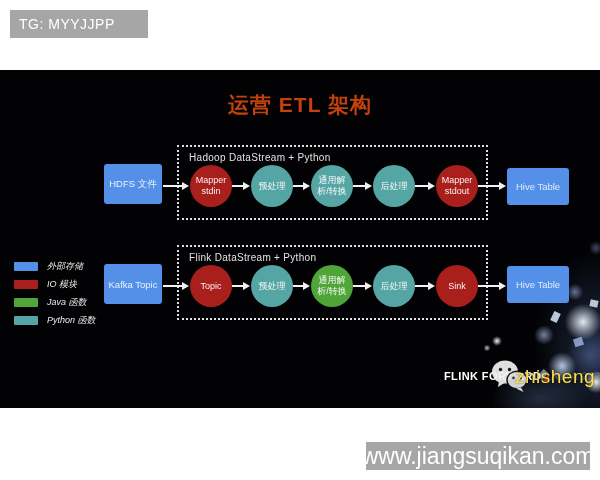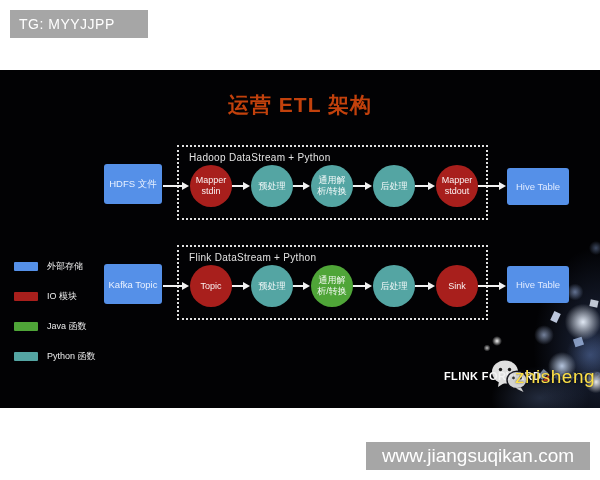--- a/index.html
+++ b/index.html
@@ -1,20 +1,20 @@
 <!DOCTYPE html>
 <html><head>
 <meta charset="utf-8">
 <style>
   html,body{margin:0;padding:0;background:#fff;}
   .page{position:relative;width:600px;height:480px;background:#ffffff;overflow:hidden;
         font-family:"Liberation Sans","DejaVu Sans",sans-serif;}
   .badge{position:absolute;background:#a6a6a6;color:#ffffff;display:flex;align-items:center;}
   .badge-top{left:10px;top:10px;width:138px;height:28px;font-size:14px;padding-left:9px;box-sizing:border-box;letter-spacing:.5px;}
-  .badge-bottom{left:366px;top:442px;width:224px;height:28px;font-size:19px;justify-content:center;}
+  .badge-bottom{left:366px;top:442px;width:224px;height:28px;font-size:23px;justify-content:center;}
 
   .slide{position:absolute;left:0;top:70px;width:600px;height:338px;background:#020204;overflow:hidden;}
 
   .bokeh{position:absolute;left:0;top:0;width:600px;height:338px;pointer-events:none;background:
     radial-gradient(circle 7px  at 497px 271px, rgba(255,255,255,.95) 0%, rgba(255,255,255,0) 70%),
     radial-gradient(circle 5px  at 487px 278px, rgba(255,255,255,.75) 0%, rgba(255,255,255,0) 70%),
     radial-gradient(circle 26px at 583px 252px, rgba(235,243,255,.95) 0%, rgba(235,243,255,0) 70%),
     radial-gradient(circle 20px at 562px 296px, rgba(210,228,255,.85) 0%, rgba(210,228,255,0) 70%),
     radial-gradient(circle 16px at 596px 312px, rgba(255,255,255,.9)  0%, rgba(255,255,255,0) 70%),
     radial-gradient(circle 14px at 544px 265px, rgba(190,210,250,.6)  0%, rgba(190,210,250,0) 70%),
@@ -34,21 +34,21 @@
     justify-content:center;color:#dfeaff;font-size:9.5px;}
   .frame{position:absolute;width:311px;height:75px;border:2px dotted #e0e0e0;box-sizing:border-box;}
   .frame-label{position:absolute;left:10px;top:5px;color:#e3e3e3;font-size:10px;letter-spacing:.3px;white-space:nowrap;}
   .circle{position:absolute;width:42px;height:42px;border-radius:50%;display:flex;align-items:center;
     justify-content:center;text-align:center;color:rgba(255,255,255,.94);font-size:9px;line-height:1.2;
     white-space:pre-line;box-sizing:border-box;}
   .arrow{position:absolute;height:2px;background:#f2f2f2;}
   .arrow::after{content:"";position:absolute;right:-7px;top:-3.5px;width:0;height:0;
     border-left:7px solid #f2f2f2;border-top:4.5px solid transparent;border-bottom:4.5px solid transparent;}
 
-  .legend{position:absolute;left:14px;top:192px;display:flex;flex-direction:column;gap:21px;}
+  .legend{position:absolute;left:14px;top:192px;display:flex;flex-direction:column;gap:9px;font-style:italic;}
   .legend-item{display:flex;align-items:center;height:9px;}
   .legend-swatch{width:24px;height:9px;border-radius:1px;}
   .legend-label{margin-left:9px;color:#ececec;font-size:9px;line-height:9px;white-space:nowrap;}
 
   .ffa-line{position:absolute;left:444px;top:300px;font-size:11px;font-weight:bold;color:#ffffff;
     letter-spacing:.4px;white-space:nowrap;z-index:1;}
   .ffa-accent{color:#c0392b;font-size:9px;margin:0 1px;}
   .ffa-faint{color:rgba(130,155,205,.30);font-weight:bold;}
   .wechat-icon{position:absolute;left:490px;top:288px;z-index:2;opacity:.92;}
   .zhisheng{position:absolute;left:515px;top:296px;z-index:3;color:#fde047;font-size:19px;

